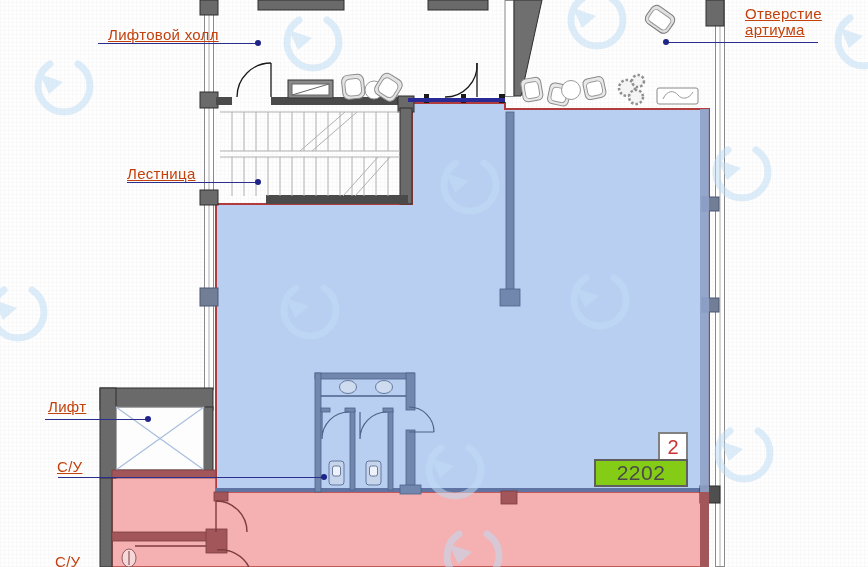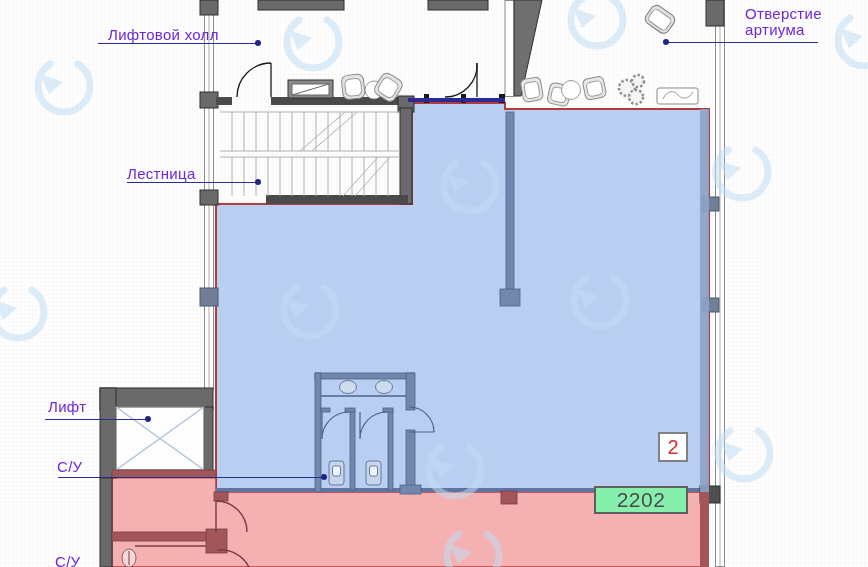--- a/index.html
+++ b/index.html
@@ -9,34 +9,34 @@
   }
   .canvas::before{
     content:"";position:absolute;inset:0;z-index:0;
     background-image:
       repeating-linear-gradient(0deg, rgba(80,80,80,.022) 0 1px, transparent 1px 4px),
       repeating-linear-gradient(90deg, rgba(80,80,80,.022) 0 1px, transparent 1px 4px);
   }
   svg.plan{position:absolute;left:0;top:0;z-index:1;}
   svg.wmlayer{position:absolute;left:0;top:0;z-index:2;pointer-events:none;}
   .lbl{
-    position:absolute;z-index:3;color:#6d28d9;font-size:15px;
-    letter-spacing:.3px;white-space:nowrap;line-height:16px;
+    position:absolute;z-index:3;color:#c2410c;font-size:15px;
+    letter-spacing:.3px;white-space:nowrap;line-height:16px;text-decoration:underline;
   }
   .leader{position:absolute;z-index:3;height:0;border-top:1.4px solid #2b2e8c;}
   .ldot{position:absolute;z-index:3;width:6px;height:6px;border-radius:50%;background:#1f2488;}
   .badge{
     position:absolute;z-index:3;left:658px;top:432px;width:26px;height:26px;
     background:#fff;border:2px solid #818181;color:#cc3333;font-size:20px;
     display:flex;align-items:center;justify-content:center;
   }
   .unitnum{
     position:absolute;z-index:3;left:594px;top:459px;width:90px;height:24px;
-    background:#86efac;border:2px solid #5f5f5f;color:#4a4a4a;font-size:21px;
-    display:flex;align-items:center;justify-content:center;letter-spacing:.5px;margin-top:27px;
+    background:#84cc16;border:2px solid #5f5f5f;color:#4a4a4a;font-size:21px;
+    display:flex;align-items:center;justify-content:center;letter-spacing:.5px;
   }
 </style>
 </head>
 <body>
 
 <div class="canvas">
 
   <svg class="plan" width="868" height="567" viewBox="0 0 868 567">
 
     <path d="M216,204 H412 V103 H505 V109 H709 V492 H216 Z" fill="#b9cff2" stroke="#b23c3c" stroke-width="2"></path>

